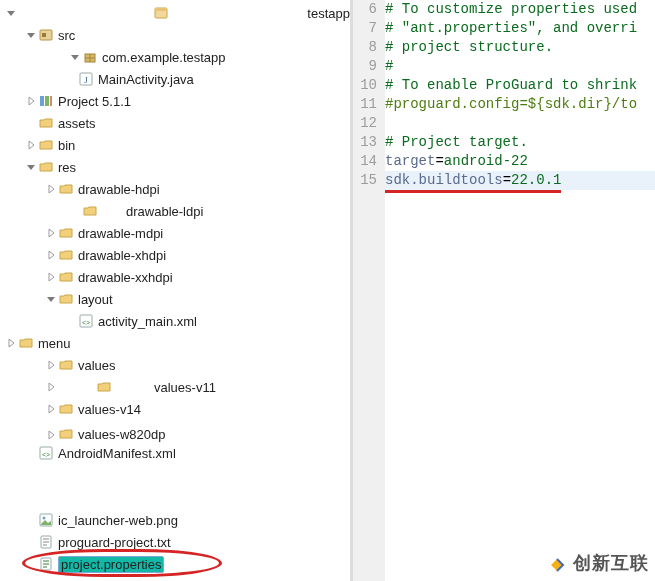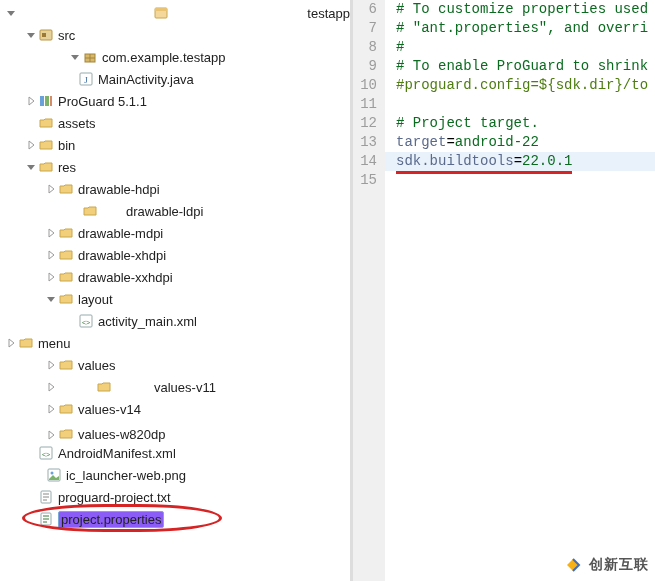--- a/index.html
+++ b/index.html
@@ -49,21 +49,21 @@
       width: 16px; height: 16px;
       display: inline-flex;
       align-items: center;
       justify-content: center;
       margin-right: 4px;
       font-size: 12px;
     }
     .label { color: #222; }
     .gen-suffix { color: #a07746; margin-left: 4px; }
     .selected .label {
-      background: #8b5cf6;
+      background: #14b8a6;
       border: 1px solid #7aaad4;
       border-radius: 2px;
       padding: 0 2px;
     }
     .circled {
       position: relative;
     }
     .circle-overlay {
       position: absolute;
       border: 3px solid #d62323;
@@ -84,40 +84,40 @@
       position: absolute;
       left: 0; top: 0; bottom: 0;
     }
     .code-area {
       position: absolute;
       left: 32px; right: 0; top: 0;
       white-space: nowrap;
     }
     .code-line {
       height: 19px; line-height: 19px;
-      padding-left: 11px;
+      padding-left: 0;
     }
     .gutter-line {
       height: 19px; line-height: 19px;
     }
     .hl-line { background: #e9f2fb; }
     .kw-prop { color: #0a6b1f; }
     .kw-key  { color: #5a6a8c; }
     .kw-comment { color: #4d7c0f; }
     .kw-val  { color: #0a6b1f; }
     .underline-red {
       border-bottom: 3px solid #d62323;
       display: inline-block;
       padding-bottom: 0;
     }
     .watermark {
       position: absolute;
       right: 6px; bottom: 6px;
-      display: flex; align-items: center;
-      font-size: 14px; font-weight: 600;
+      display: flex; align-items: flex-end;
+      font-size: 18px; font-weight: 600;
       color: #434343; opacity: 0.9;
       letter-spacing: 1px;
     }
     .watermark .logo {
       width: 20px; height: 20px; margin-right: 6px;
       display: inline-flex; align-items: center; justify-content: center;
     }
     svg { display: block; }
   </style>
 </head>
@@ -184,21 +184,21 @@
             <path d="M3 1 L8 5 L3 9 Z" fill="none" stroke="#9a9a9a"></path>
           </svg>
         </span>
         <span class="node-icon">
           <svg width="16" height="16" viewBox="0 0 16 16">
             <rect x="2" y="3" width="4" height="10" fill="#6aa1d8"></rect>
             <rect x="7" y="3" width="4" height="10" fill="#7cb36b"></rect>
             <rect x="12" y="3" width="2" height="10" fill="#d88a6a"></rect>
           </svg>
         </span>
-        <span class="label">ProGuard 5.1.1</span>
+        <span class="label">Project 5.1.1</span>
       </div>
       <div class="tree-item" style="padding-left: 24px;">
         <span class="arrow empty"></span>
         <span class="node-icon">
           <svg width="16" height="16" viewBox="0 0 16 16">
             <path d="M2 5 L6 5 L7 4 L14 4 L14 12 L2 12 Z" fill="#f2cf7a" stroke="#c9a64d"></path>
           </svg>
         </span>
         <span class="label">assets</span>
       </div>
@@ -380,21 +380,21 @@
       <div class="tree-item" style="padding-left: 24px;">
         <span class="arrow empty"></span>
         <span class="node-icon">
           <svg width="16" height="16" viewBox="0 0 16 16">
             <rect x="2" y="2" width="12" height="12" rx="1" fill="#fff" stroke="#9aa"></rect>
             <text x="8" y="12" font-size="7" text-anchor="middle" fill="#3a7a3a">&lt;&gt;</text>
           </svg>
         </span>
         <span class="label">AndroidManifest.xml</span>
       </div>
-      <div class="tree-item" style="padding-left: 32px;">
+      <div class="tree-item" style="padding-left: 24px; margin-top: 45px;">
         <span class="arrow empty"></span>
         <span class="node-icon">
           <svg width="16" height="16" viewBox="0 0 16 16">
             <rect x="2" y="2" width="12" height="12" rx="1" fill="#fff" stroke="#9aa"></rect>
             <circle cx="6" cy="6" r="1.5" fill="#6aa1d8"></circle>
             <path d="M3 12 L7 8 L10 11 L13 9 L13 13 L3 13 Z" fill="#7cb36b"></path>
           </svg>
         </span>
         <span class="label">ic_launcher-web.png</span>
       </div>
@@ -433,20 +433,21 @@
         <div class="gutter-line">10</div>
         <div class="gutter-line">11</div>
         <div class="gutter-line">12</div>
         <div class="gutter-line">13</div>
         <div class="gutter-line">14</div>
         <div class="gutter-line">15</div>
       </div>
     <div class="code-area" id="code">
         <div class="code-line"><span class="kw-prop"># To customize properties used</span></div>
         <div class="code-line"><span class="kw-prop"># "ant.properties", and overri</span></div>
+        <div class="code-line"><span class="kw-prop"># project structure.</span></div>
         <div class="code-line"><span class="kw-prop">#</span></div>
         <div class="code-line"><span class="kw-prop"># To enable ProGuard to shrink</span></div>
         <div class="code-line"><span class="kw-comment">#proguard.config=${sdk.dir}/to</span></div>
         <div class="code-line"><span class=""></span></div>
         <div class="code-line"><span class="kw-prop"># Project target.</span></div>
         <div class="code-line"><span><span class="kw-key">target</span><span>=</span><span class="kw-val">android-22</span></span></div>
         <div class="code-line hl-line"><span class="underline-red"><span class="kw-key">sdk.buildtools</span><span>=</span><span class="kw-val">22.0.1</span></span></div>
       </div>
     <div class="watermark">
       <span class="logo">

